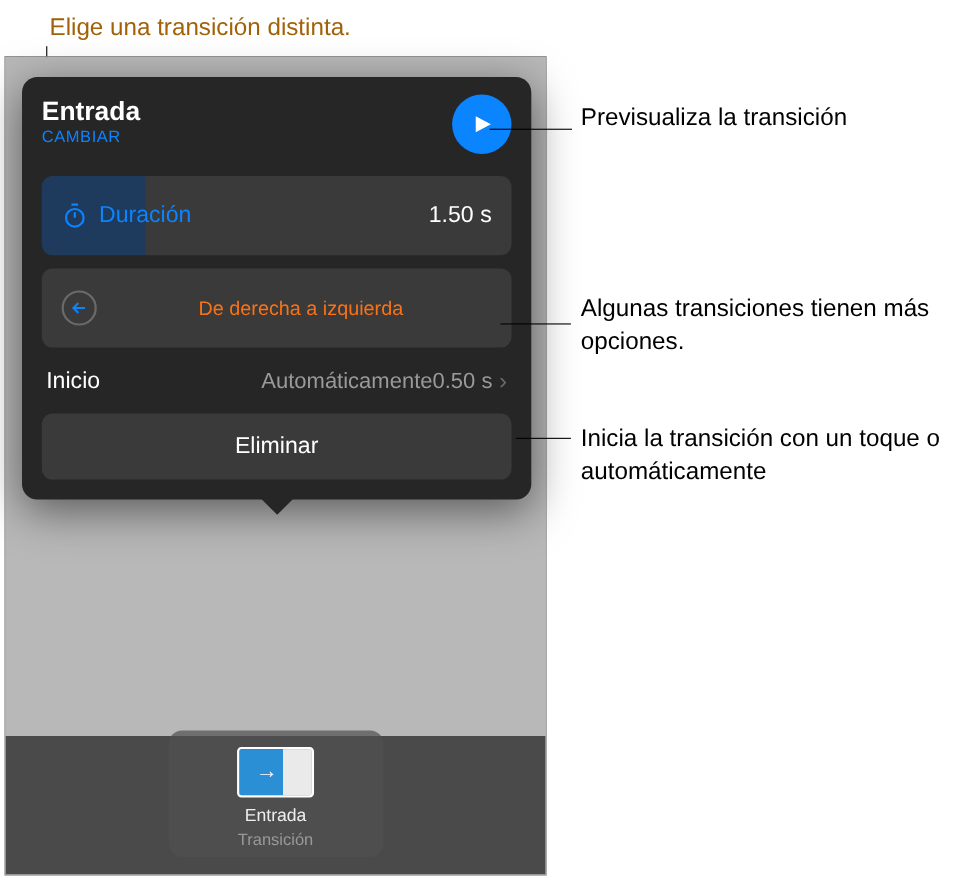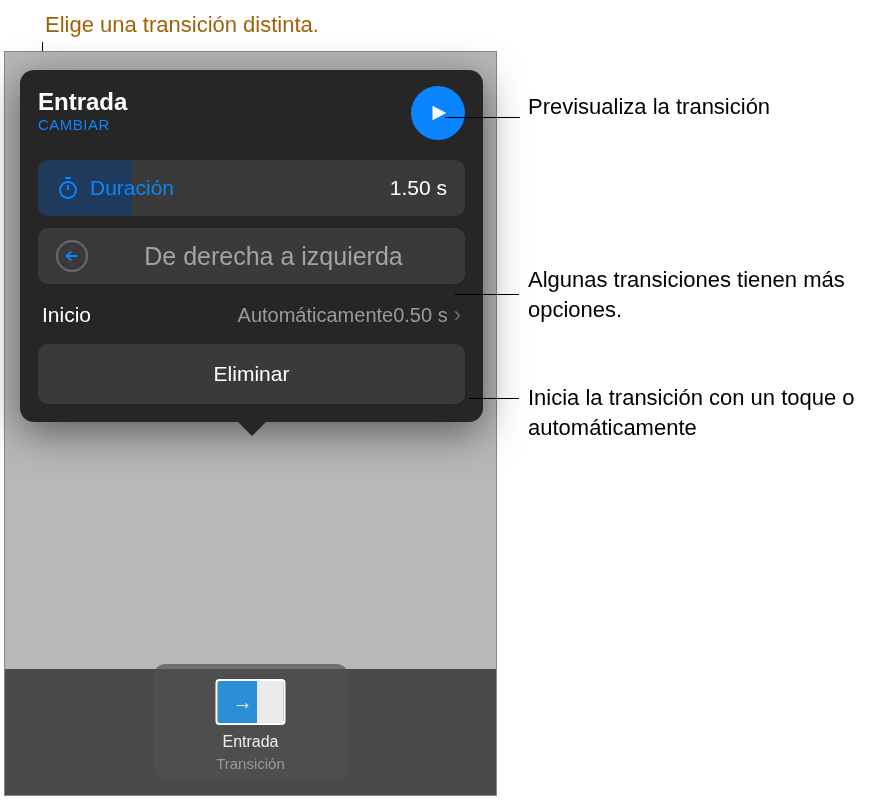--- a/index.html
+++ b/index.html
@@ -90,21 +90,21 @@
       justify-content: center;
       margin-top: -2px;
     }
     .control-row {
       background: #3a3a3a;
       border-radius: 10px;
       padding: 14px 18px;
       margin-bottom: 12px;
       display: flex;
       align-items: center;
-      height: 56px;
+      height: 72px;
     }
     .duration-row {
       position: relative;
       overflow: hidden;
     }
     .duration-fill {
       position: absolute;
       left: 0;
       top: 0;
       bottom: 0;
@@ -144,22 +144,22 @@
       left: 18px;
       width: 32px;
       height: 32px;
       border: 2px solid #6a6a6a;
       border-radius: 50%;
       display: flex;
       align-items: center;
       justify-content: center;
     }
     .direction-label {
-      color: #a3a3a3;
-      font-size: 25px;
+      color: #f97316;
+      font-size: 18px;
       margin-left: 44px;
     }
     .start-row {
       background: transparent;
       padding: 6px 4px 16px 4px;
       display: flex;
       justify-content: space-between;
       align-items: center;
     }
     .start-label {

